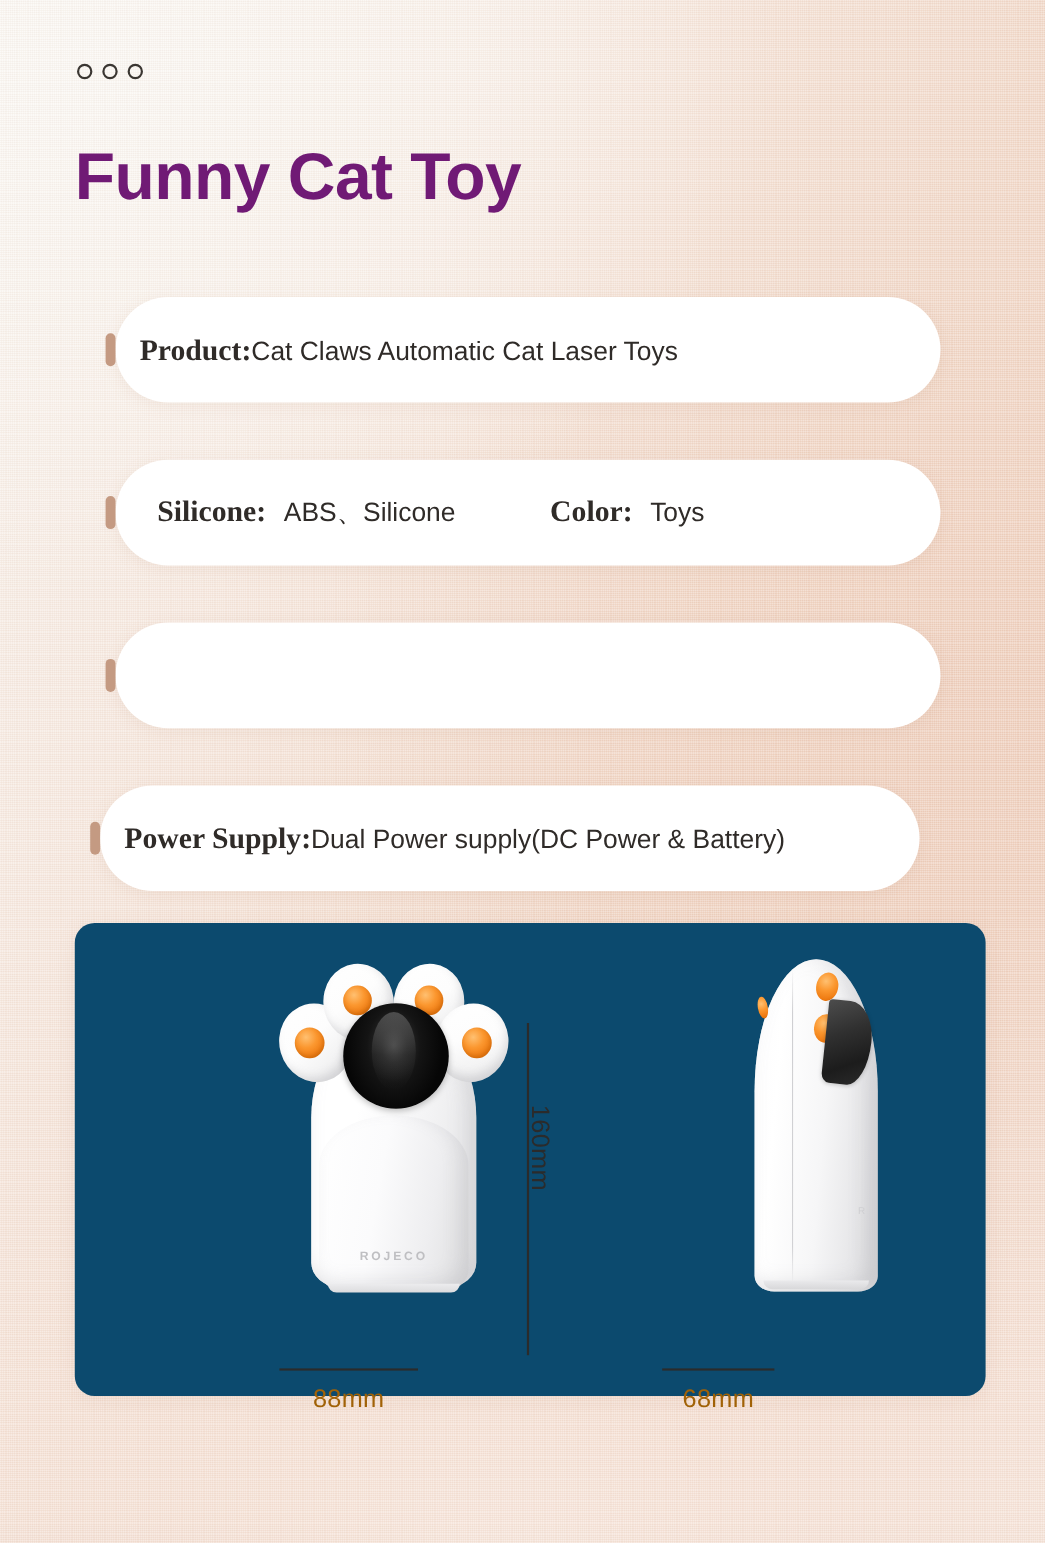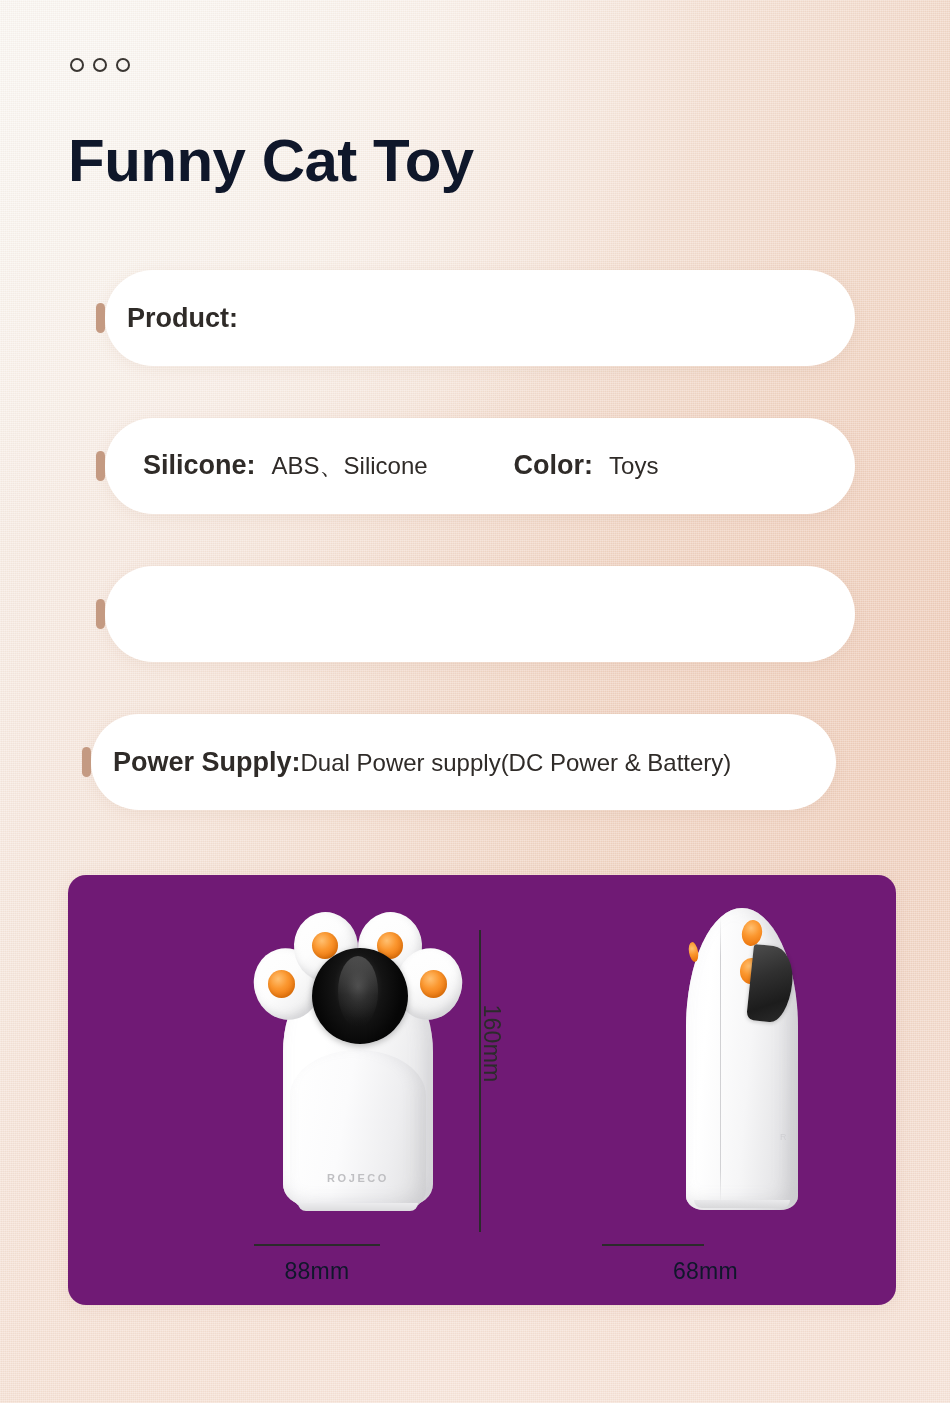--- a/index.html
+++ b/index.html
@@ -35,21 +35,21 @@
     position:absolute; left:70px; top:58px;
     display:flex; gap:9px; align-items:center;
   }
   #dots .dot {
     width:14px; height:14px; border-radius:50%;
     border:2px solid #3a3632; background:transparent;
   }
   #page-title {
     position:absolute; left:68px; top:128px;
     font-size:60px; font-weight:700; letter-spacing:-0.5px;
-    color:#0f172a; line-height:1.1; white-space:nowrap;
+    color:#701a75; line-height:1.1; white-space:nowrap;
   }
 
   
   .spec-card {
     position:absolute;
     height:96px;
     background:#ffffff;
     border-radius:48px;
     box-shadow:0 3px 14px rgba(183,134,108,0.10);
     display:flex; align-items:center;
@@ -57,37 +57,37 @@
   .spec-card .accent {
     position:absolute; left:-9px; top:50%;
     transform:translateY(-50%);
     width:9px; height:30px; border-radius:5px;
     background:#c49a82;
   }
   .spec-card .text {
     display:flex; align-items:baseline;
     white-space:nowrap;
   }
-  .lbl { font-size:27px; font-weight:700; color:#2f2b28; }
+  .lbl { font-size:27px; font-weight:700; color:#2f2b28;font-family:Liberation Serif, serif; }
   .val { font-size:24px; font-weight:400; color:#2f2b28; }
   .val-sp { margin-left:16px; }
 
   #card-product  { left:105px; top:270px;  width:750px; padding-left:22px; }
   #card-material { left:105px; top:418px;  width:750px; padding-left:38px; }
   #card-suitable { left:105px; top:566px;  width:750px; padding-left:38px; }
   #card-power    { left:91px; top:714px;  width:745px; padding-left:22px; }
 
   #card-material .text { gap:0; }
   #grp-color { margin-left:86px; display:flex; align-items:baseline; }
 
   
   #photo-panel {
-    position:absolute; left:68px; top:875px;
+    position:absolute; left:68px; top:839px;
     width:828px; height:430px;
-    background:#701a75; border-radius:18px;
+    background:#0c4a6e; border-radius:18px;
     box-shadow:0 3px 16px rgba(183,134,108,0.10);
     overflow:hidden;
   }
 
   
   #front-view { position:absolute; left:180px; top:25px; width:220px; height:320px; }
 
   .fv-paw {
     position:absolute; left:28px; top:10px;
     width:164px; height:128px;
@@ -198,45 +198,46 @@
     width:100px; text-align:center;
     transform:rotate(90deg); transform-origin:center center;
     font-size:23px; color:#2b2b2b; letter-spacing:0.3px;
   }
 
   .dim-h-line {
     position:absolute; height:2px; background:#2b2b2b;
   }
   .dim-h-label {
     position:absolute; text-align:center;
-    font-size:23px; color:#0f172a; letter-spacing:0.3px;
+    font-size:23px; color:#a16207; letter-spacing:0.3px;
   }
   #dim-width-line  { left:254px; top:1244px; width:126px; }
   #dim-width-label { left:224px; top:1258px; width:186px; }
   #dim-depth-line  { left:602px; top:1244px; width:102px; }
-  #dim-depth-label { left:568px; top:1258px; width:170px;text-align:right; }
+  #dim-depth-label { left:568px; top:1258px; width:170px; }
 </style>
 </head>
 <body>
 
 <div id="bg-base"></div>
 <div id="bg-texture"></div>
 
 <div id="dots">
   <span class="dot"></span>
   <span class="dot"></span>
   <span class="dot"></span>
 </div>
 
 <h1 id="page-title">Funny Cat Toy</h1>
 
 <div class="spec-card" id="card-product">
   <span class="accent"></span>
   <span class="text">
     <span class="lbl">Product:</span>
+    <span class="val">Cat Claws Automatic Cat Laser Toys</span>
   </span>
 </div>
 
 <div class="spec-card" id="card-material">
   <span class="accent"></span>
   <span class="text">
     <span class="lbl">Silicone:</span>
     <span class="val val-sp">ABS、Silicone</span>
     <span id="grp-color">
       <span class="lbl">Color:</span>

